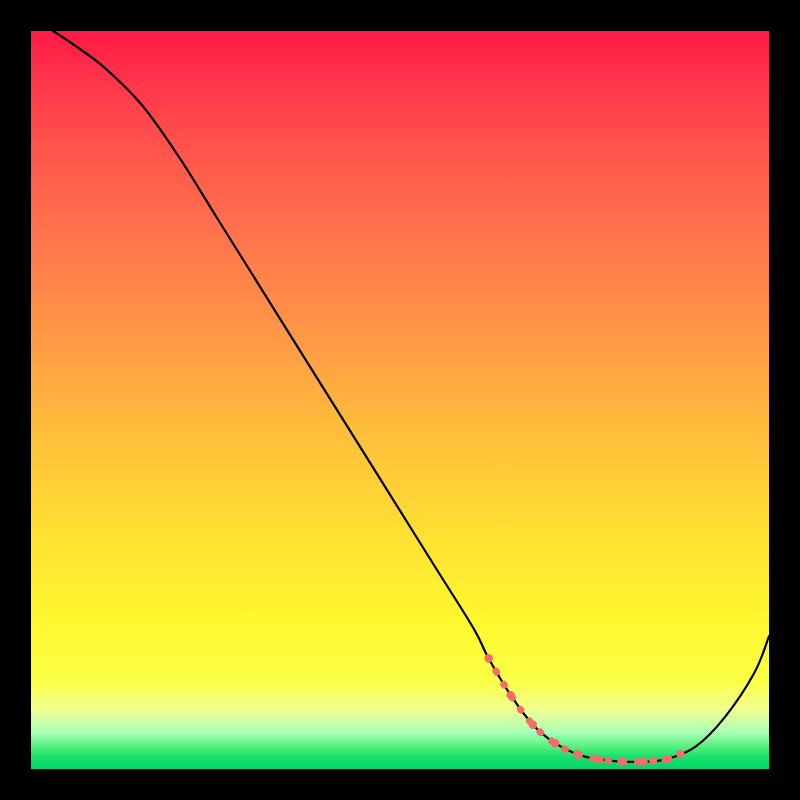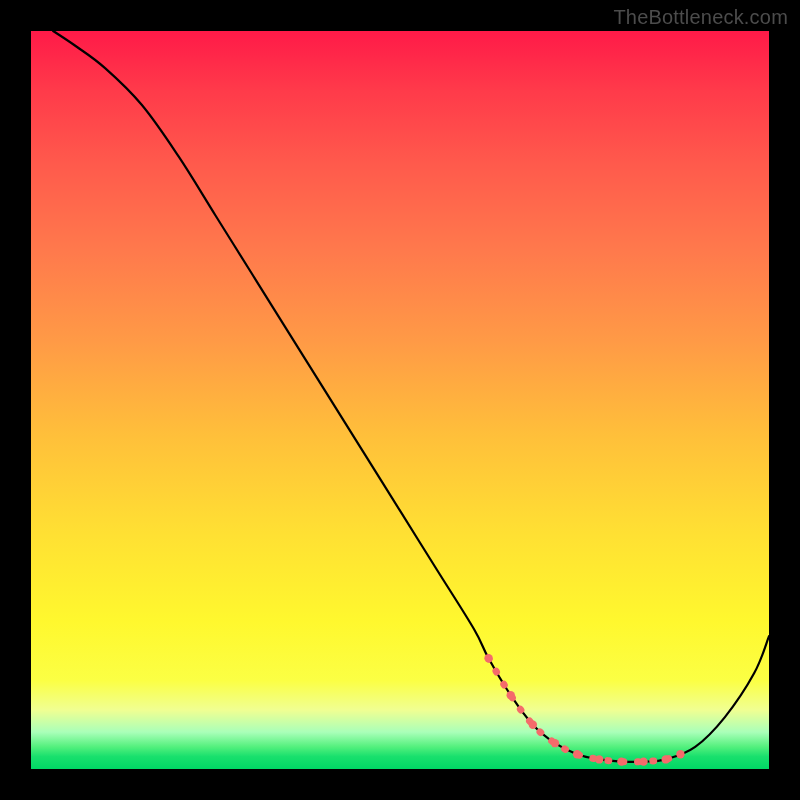--- a/index.html
+++ b/index.html
@@ -77,15 +77,14 @@
           <circle cx="546.12" cy="723.24" r="4.2" fill="#f46b6b"></circle>
           <circle cx="568.26" cy="728.406" r="4.2" fill="#f46b6b"></circle>
           <circle cx="590.4" cy="730.62" r="4.2" fill="#f46b6b"></circle>
           <circle cx="612.54" cy="730.62" r="4.2" fill="#f46b6b"></circle>
           <circle cx="634.68" cy="728.406" r="4.2" fill="#f46b6b"></circle>
           <circle cx="649.44" cy="723.24" r="4.2" fill="#f46b6b"></circle>
         </g>
     </svg>
   </div>
 
-  <div class="watermark">TheBottleneck.com</div>
 
 </div>
 
 </body></html>

